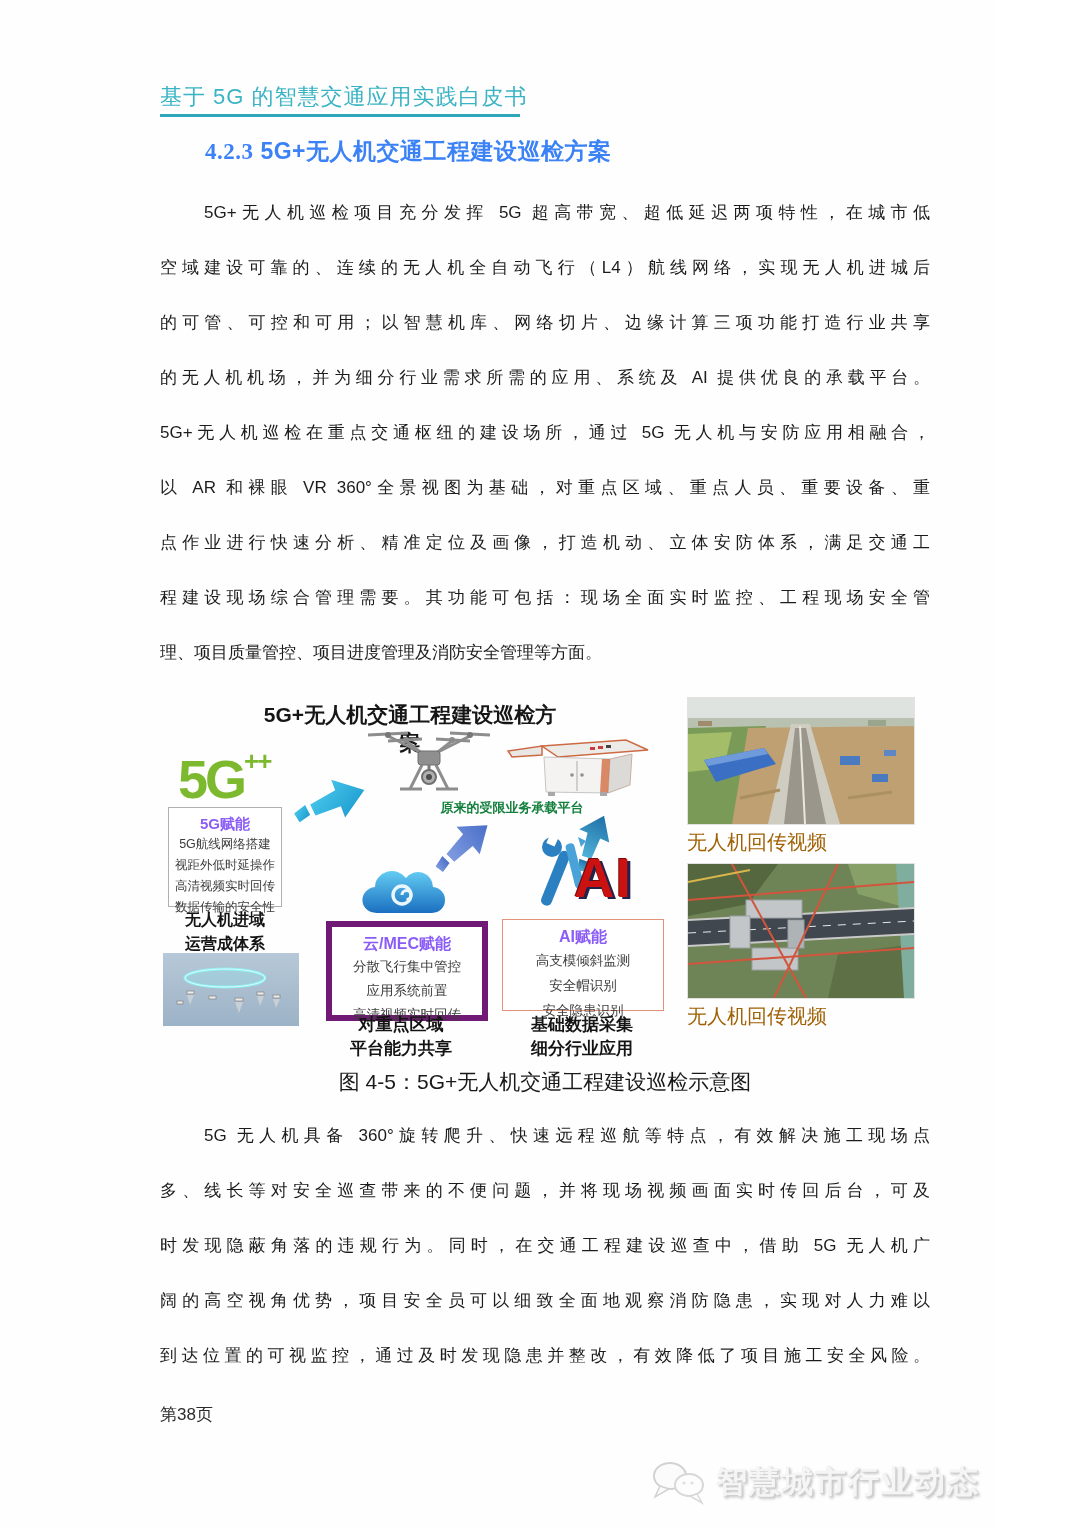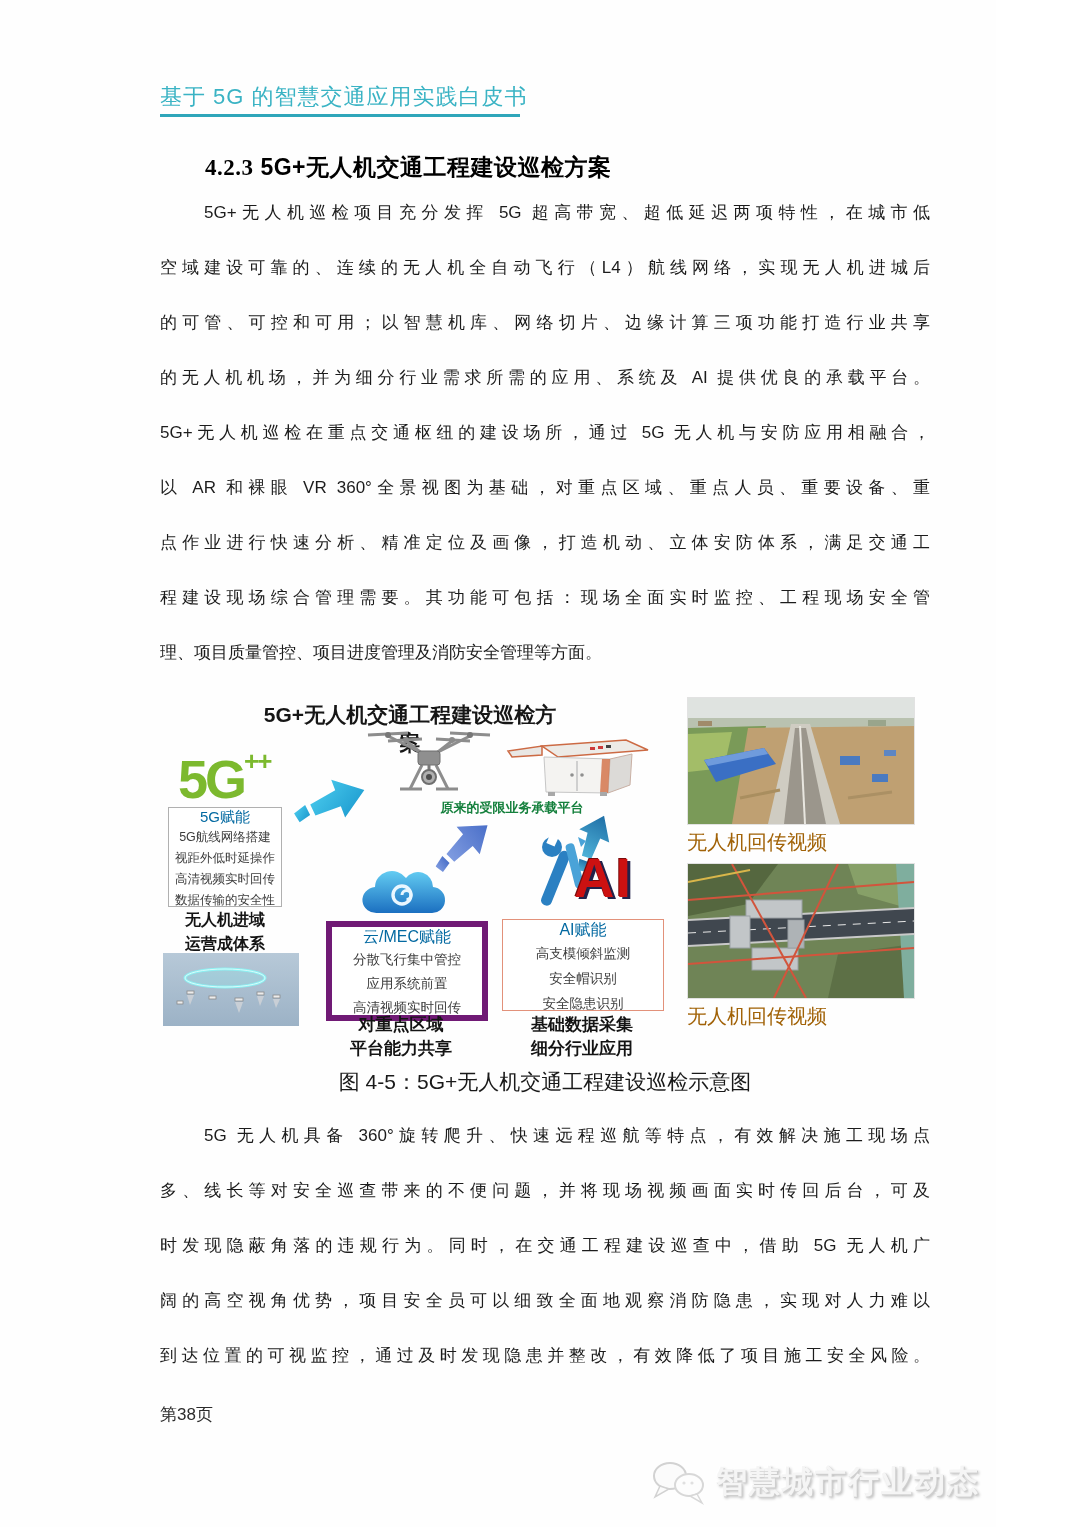--- a/index.html
+++ b/index.html
@@ -4,21 +4,21 @@
 <style>
   html,body{margin:0;padding:0;background:#ffffff;}
   .page{position:relative;width:996px;height:1527px;background:#fefefe;overflow:hidden;
         font-family:"Liberation Sans",sans-serif;color:#1c1c1c;}
 
   
   .hdr-title{position:absolute;left:160px;top:82px;font-size:22px;letter-spacing:1px;color:#3ab3c4;}
   .hdr-line{position:absolute;left:160px;top:114px;width:360px;height:3px;background:#2fa6ba;}
 
   
-  .sec-head{position:absolute;left:205px;top:136px;font-size:23px;font-weight:bold;color:#000000;letter-spacing:.5px;margin-top:16px;}
+  .sec-head{position:absolute;left:205px;top:136px;font-size:23px;font-weight:bold;color:#3b82f6;letter-spacing:.5px;}
   .sec-num{font-family:"Liberation Serif",serif;font-weight:bold;}
 
   
   .para{position:absolute;left:160px;width:770px;}
   .p1{top:185px;}
   .p2{top:1108px;}
   .line{height:55px;line-height:55px;font-size:17px;color:#1c1c1c;
         text-align:justify;text-align-last:justify;white-space:nowrap;}
   .line.indent{text-indent:44px;}
   .line.nojust{text-align:left;text-align-last:left;}
@@ -26,21 +26,21 @@
   
   .figure{position:absolute;left:160px;top:695px;width:770px;height:358px;}
   .fig-title{position:absolute;left:100px;top:6px;width:300px;text-align:center;
              font-size:21px;font-weight:600;color:#161616;}
 
   .logo5g{position:absolute;left:18px;top:38px;width:120px;color:#7cb92e;
           font-weight:800;font-size:54px;line-height:56px;letter-spacing:-3px;}
   .logo5g sup{font-size:26px;letter-spacing:-2px;vertical-align:28px;}
 
   .fbox{position:absolute;background:#fff;text-align:center;}
-  .fbox .bt{font-weight:normal;font-size:15px;color:#0369a1;}
+  .fbox .bt{font-weight:bold;font-size:15px;margin-top:7px;color:#8b5cf6;}
   .fbox .bl{font-size:12.5px;line-height:21px;color:#3c3c3c;}
   .box5g{left:8px;top:112px;width:112px;height:98px;border:1px solid #b0b0b0;}
   .boxmec{left:166px;top:226px;width:150px;height:88px;border:6px solid #701a75;}
   .boxmec .bl{font-size:13.5px;line-height:24px;}
   .boxmec .bt{font-size:16px;}
   .boxai{left:342px;top:224px;width:160px;height:90px;border:1px solid #e2917a;}
   .boxai .bl{font-size:13.5px;line-height:25px;}
   .boxai .bt{font-size:16px;}
 
   .fnote{position:absolute;text-align:center;font-weight:bold;font-size:16px;line-height:24px;color:#141414;}

